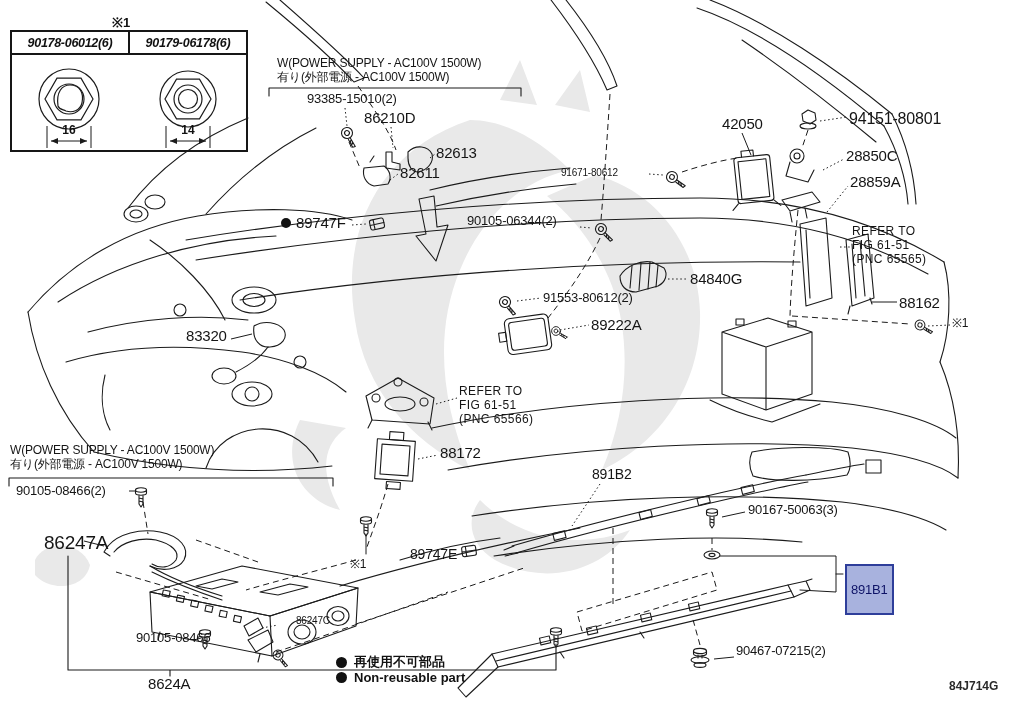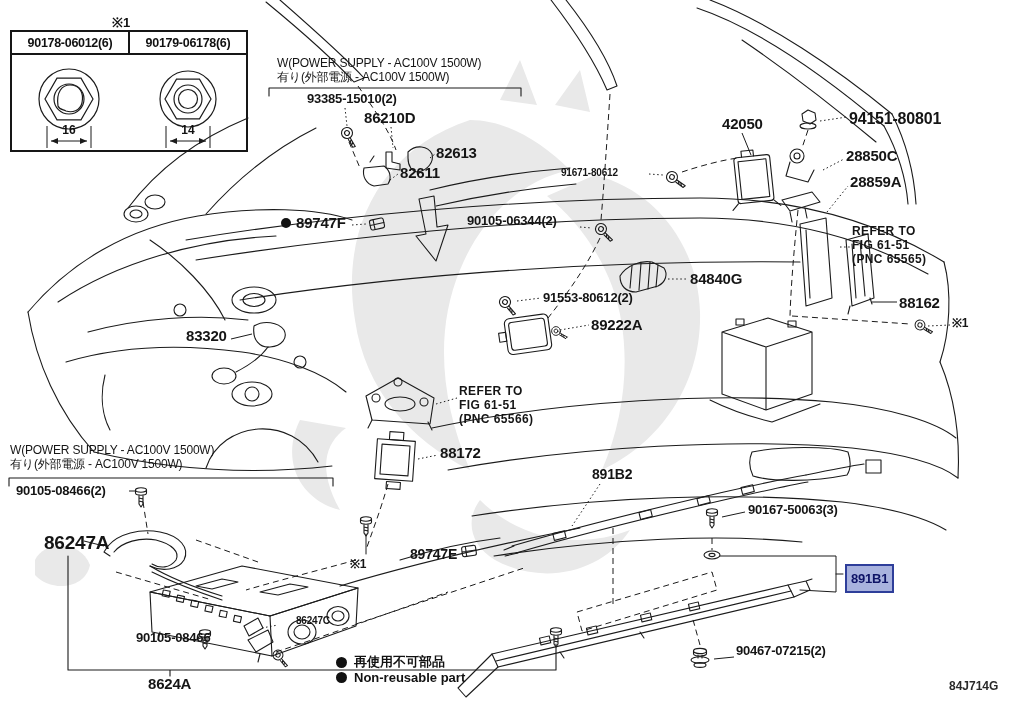--- a/index.html
+++ b/index.html
@@ -1,31 +1,31 @@
 <!DOCTYPE html>
 <html><head>
 <meta charset="utf-8">
 <style>
   html,body{margin:0;padding:0;background:#fff;}
   .stage{position:relative;width:1024px;height:707px;background:#ffffff;overflow:hidden;
          font-family:"Liberation Sans", sans-serif;color:#111;}
   svg.art{position:absolute;left:0;top:0;}
-  .part-label{position:absolute;font-weight:bold;color:#151515;letter-spacing:-0.2px;
+  .part-label{position:absolute;font-weight:normal;color:#151515;letter-spacing:-0.2px;
               white-space:pre-line;line-height:1.1;}
   .part-label.multi{line-height:1.18;letter-spacing:0.4px;}
   .part-label .bullet{display:inline-block;width:10px;height:10px;background:#111;
               border-radius:50%;margin-right:5px;}
-  .hl{padding:4px 4px;line-height:17px;}
+  .hl{padding:15px 4px;line-height:17px;}
   .note-2line{position:absolute;font-weight:normal;font-size:12px;line-height:14px;
               letter-spacing:-0.2px;color:#151515;}
   .note-table{position:absolute;left:10px;top:30px;width:238px;height:122px;
               border:2px solid #161616;box-sizing:border-box;background:transparent;}
   .note-table .hdr{display:flex;height:21px;border-bottom:2px solid #161616;}
   .note-table .hcell{flex:1;display:flex;align-items:center;justify-content:center;
-              font-weight:bold;font-size:12.5px;letter-spacing:-0.3px;}
+              font-weight:bold;font-size:12.5px;letter-spacing:-0.3px;font-style:italic;}
   .note-table .hcell:first-child{border-right:2px solid #161616;}
   .dim-num{position:absolute;font-weight:bold;font-size:12px;transform:translateX(-50%);}
   .tbl-ref{position:absolute;left:112px;top:13px;font-weight:bold;font-size:13px;}
   .legend-row{position:absolute;font-weight:bold;font-size:13px;display:flex;align-items:center;}
   .legend-row .bullet{display:inline-block;width:11px;height:11px;background:#111;
               border-radius:50%;margin-right:7px;}
   .diagram-code{position:absolute;left:949px;top:679px;font-weight:bold;font-size:12px;color:#2a2a2a;}
 </style>
 </head>
 <body>

